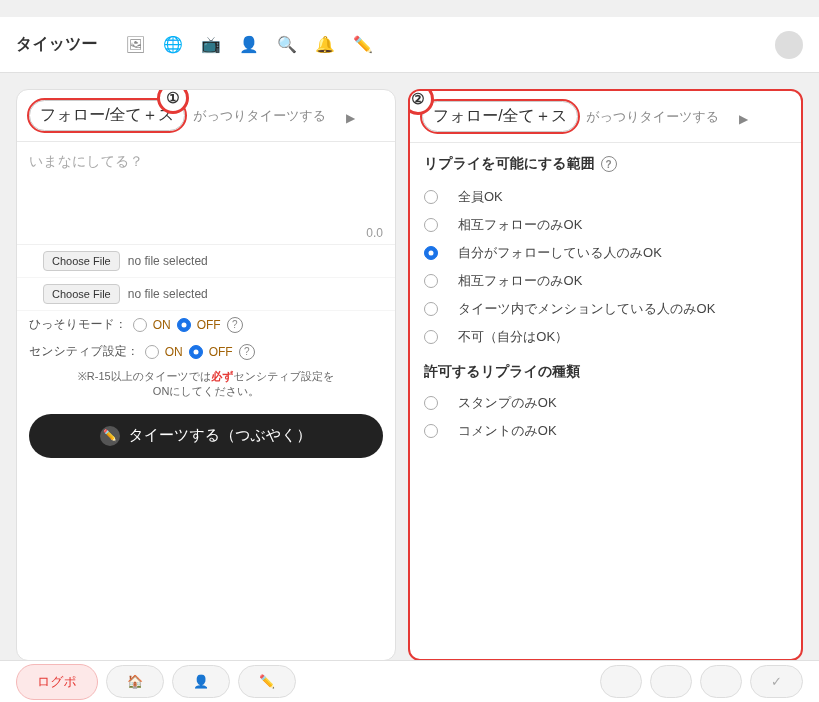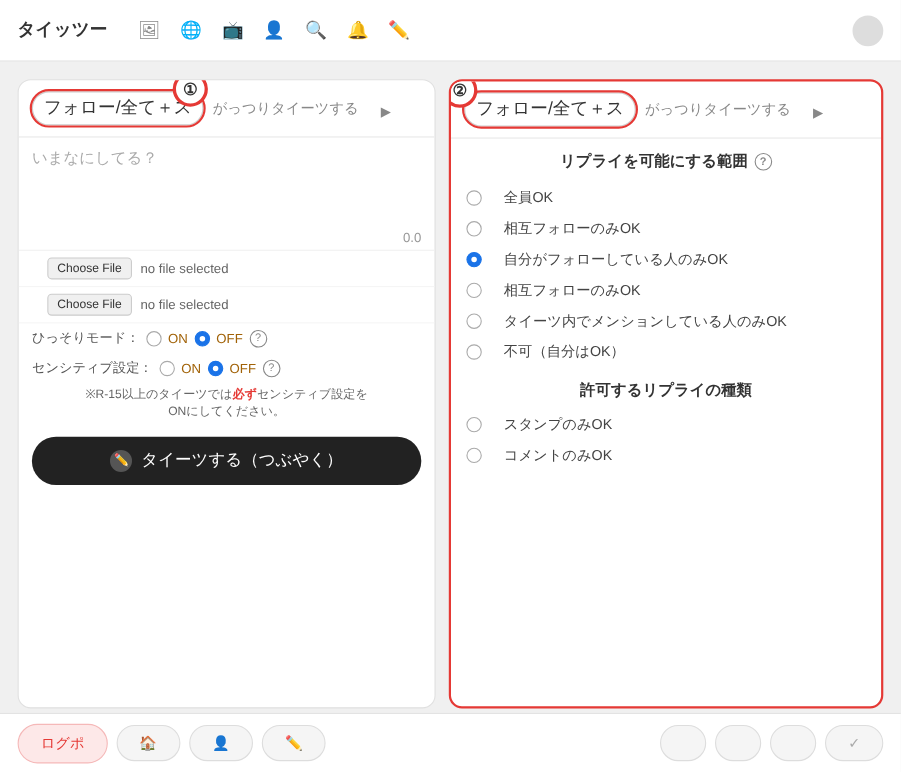--- a/index.html
+++ b/index.html
@@ -14,20 +14,21 @@
 
     
     .top-nav {
       background: white;
       height: 56px;
       display: flex;
       align-items: center;
       padding: 0 16px;
       border-bottom: 1px solid #e0e0e0;
       gap: 20px;
+      margin-top: 17px;
     }
     .nav-logo {
       font-size: 16px;
       font-weight: bold;
       color: #333;
     }
     .nav-icons {
       display: flex;
       gap: 18px;
       margin-left: 8px;
@@ -312,21 +313,20 @@
     }
 
     .section-title {
       font-size: 14px;
       font-weight: bold;
       color: #333;
       margin-bottom: 10px;
       display: flex;
       align-items: center;
       gap: 6px;
-      justify-content: center;
     }
 
     .reply-option {
       display: flex;
       align-items: flex-start;
       gap: 20px;
       padding: 5px 0;
       font-size: 13px;
       color: #444;
     }
@@ -339,21 +339,21 @@
     .section-divider {
       margin: 12px 0 8px;
     }
 
     
     .bottom-nav {
       position: absolute;
       bottom: 0;
       left: 0;
       right: 0;
-      height: 54px;
+      height: 42px;
       background: white;
       border-top: 1px solid #e0e0e0;
       display: flex;
       align-items: center;
       padding: 0 16px;
       gap: 8px;
     }
 
     .bottom-btn {
       border-radius: 22px;

